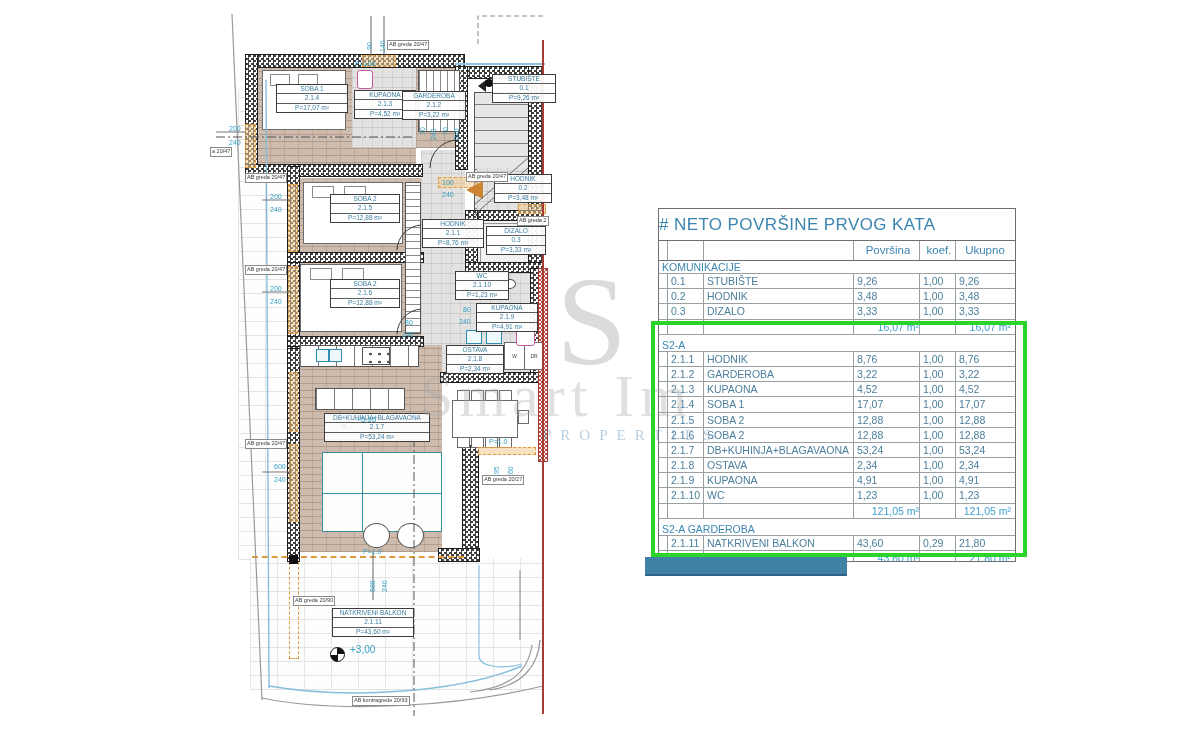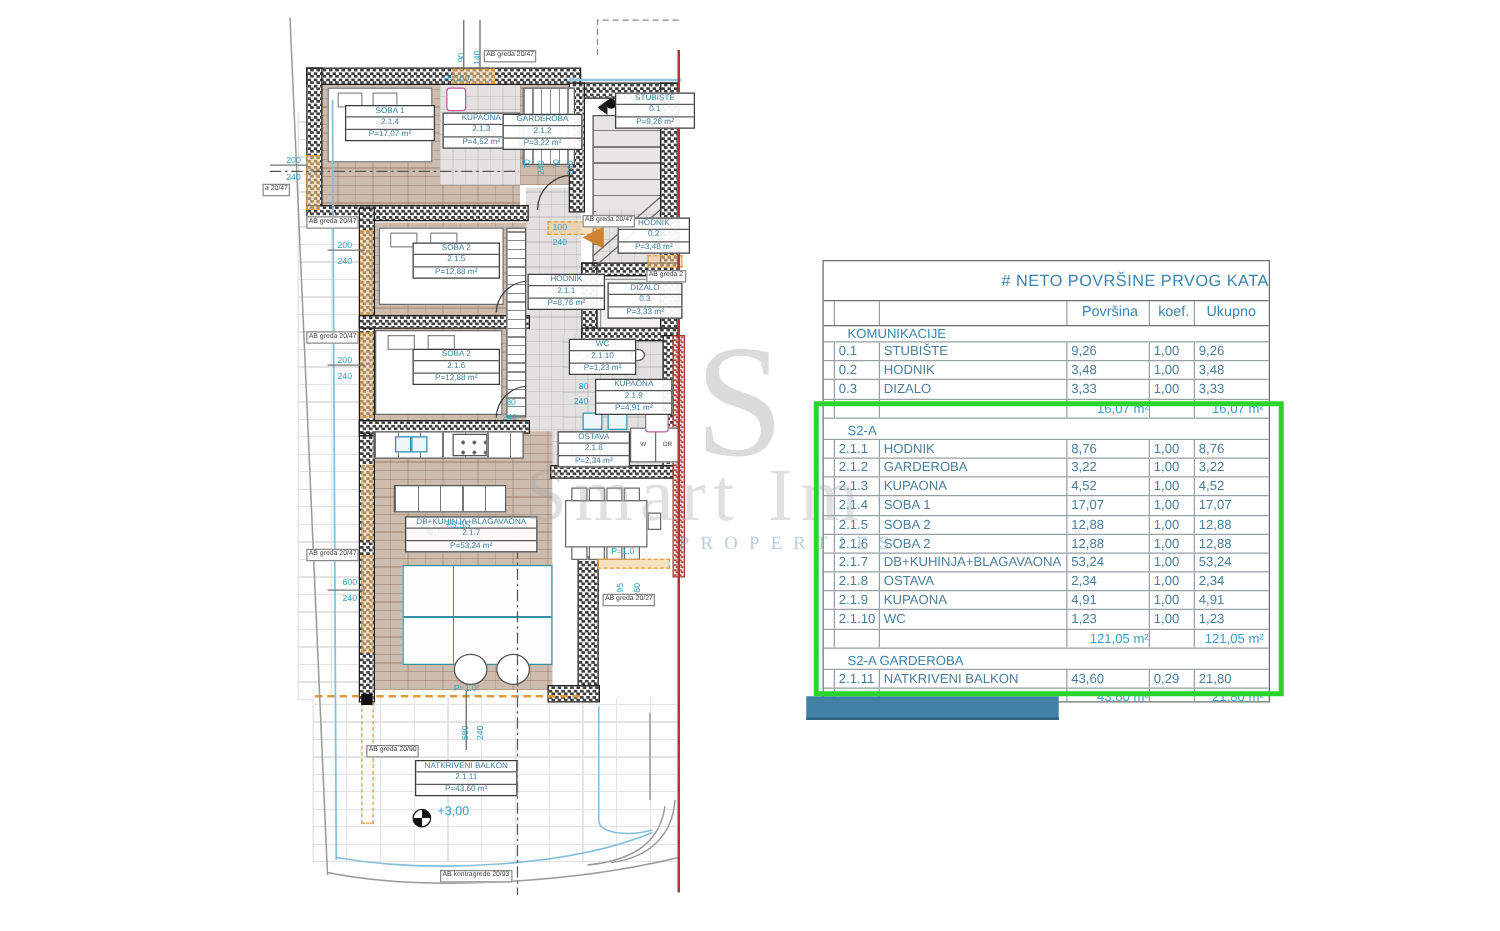--- a/index.html
+++ b/index.html
@@ -71,29 +71,29 @@
 
   
   .wm{font-family:"Liberation Serif",serif;z-index:5;pointer-events:none;}
   .wm-s{font-size:128px;color:rgba(170,170,170,.42);}
   .wm-1{font-size:60px;color:rgba(165,165,165,.35);letter-spacing:6px;}
   .wm-2{font-size:15px;color:rgba(125,165,195,.55);letter-spacing:9px;}
 
   
   .twrap{left:658px;top:208px;width:356px;height:352px;border:1.5px solid #6e6e6e;
     background:rgba(255,255,255,.96);z-index:2;overflow:hidden;}
-  .ttitle{height:31px;line-height:31px;text-align:right;color:var(--table-blue,#3b85b0);
-    font-size:13px;border-bottom:1.4px solid #6e6e6e;letter-spacing:.4px;}
+  .ttitle{height:31px;line-height:31px;text-align:left;color:var(--table-blue,#3b85b0);
+    font-size:17px;border-bottom:1.4px solid #6e6e6e;letter-spacing:.4px;}
   .thead{height:19px;border-bottom:1.4px solid #6e6e6e;}
   .trow,.thead{display:grid;grid-template-columns:8px 36px 150px 66px 36px 56px;}
   .thead .tcell{color:var(--table-blue,#3b85b0);font-size:11.5px;line-height:19px;text-align:center;}
   .trow{border-bottom:1px solid #98a0a3;}
   .trow.gap{height:4px;border-bottom:none;}
   .trow.section{display:block;height:12px;border-bottom:1px solid #98a0a3;}
-  .trow.section .sec{color:var(--table-blue,#3b85b0);font-size:10.5px;line-height:12px;padding-left:3px;margin-left:16px;}
+  .trow.section .sec{color:var(--table-blue,#3b85b0);font-size:10.5px;line-height:12px;padding-left:3px;}
   .tcell{font-size:10.5px;line-height:14.2px;color:#4b7e9b;white-space:nowrap;overflow:hidden;
     border-left:1px solid #98a0a3;padding-left:3px;}
   .trow .tcell:first-child,.thead .tcell:first-child{border-left:none;padding-left:0;}
   .trow.item{height:14.2px;}
   .trow.subtotal{height:14.2px;text-align:right;}
   .trow.subtotal .tcell{color:var(--sub-blue,#3f9ecd);}
 
   .greenbox{left:651px;top:321px;width:368px;height:228px;border:4px solid var(--green,#2bd42b);
     z-index:7;background:transparent;}
   .bluebar{left:645px;top:557px;width:202px;height:17px;background:var(--bar-blue,#4181a6);

